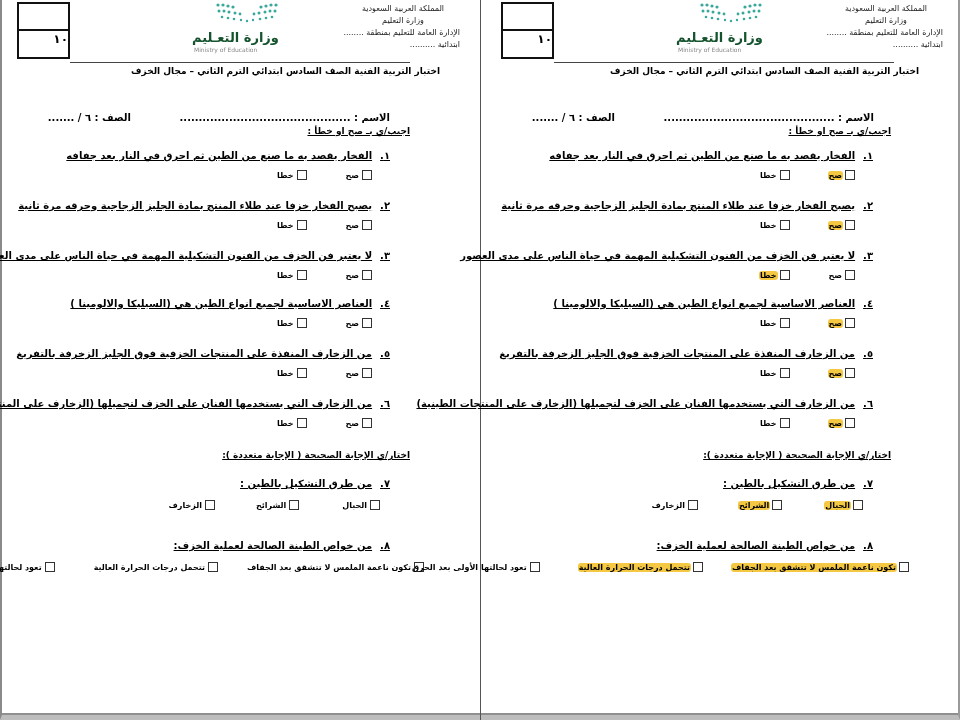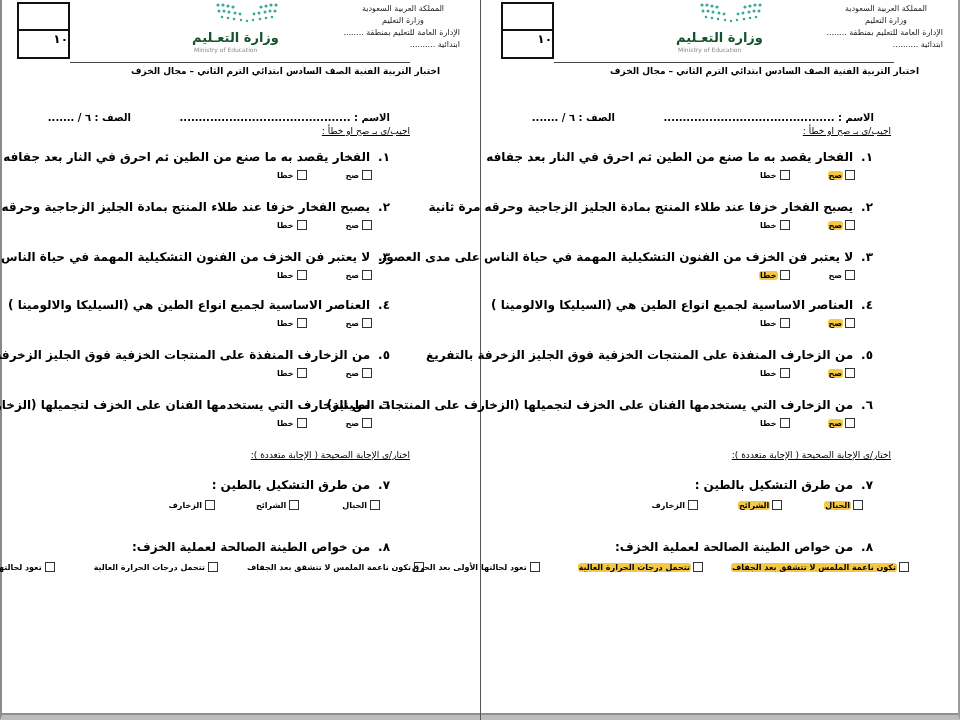--- a/index.html
+++ b/index.html
@@ -45,23 +45,23 @@
   .page.right .hr-rule { left: 73px; width: 340px; }
 
   .title { position: absolute; top: 66px; left: 0; width: 478px; text-align: right;
     font-size: 9px; font-weight: bold; padding-right: 40px; }
 
   .name-row { position: absolute; top: 112px; font-size: 10px; font-weight: bold; white-space: nowrap; }
   .page.left .name-row { right: 90px; }
   .page.right .name-row { right: 85px; }
   .name-row .class-part { margin-right: 45px; }
 
-  .section-head { position: absolute; font-size: 9px; font-weight: normal; text-decoration: underline; white-space: nowrap; }
-
-  .q { position: absolute; font-size: 12px; font-weight: bold; white-space: nowrap; }
+  .section-head { position: absolute; font-size: 9px; font-weight: bold; text-decoration: underline; white-space: nowrap; }
+
+  .q { position: absolute; font-size: 10px; font-weight: bold; white-space: nowrap; text-decoration: underline; }
   .q .num { margin-left: 8px; }
   .opts { position: absolute; font-size: 8px; font-weight: bold; white-space: nowrap; display: flex; gap: 0; direction: rtl; }
   .opt { display: inline-flex; align-items: center; }
   .cb { display: inline-block; width: 10px; height: 10px; border: 1px solid #333; margin-left: 2px; background: #fff; }
   .opt-label { padding: 0 1px; }
   .hl { background: #f4c842; border-radius: 3px; }
 
   .mc-opt { display: inline-flex; align-items: center; }
 </style>
 </head>

